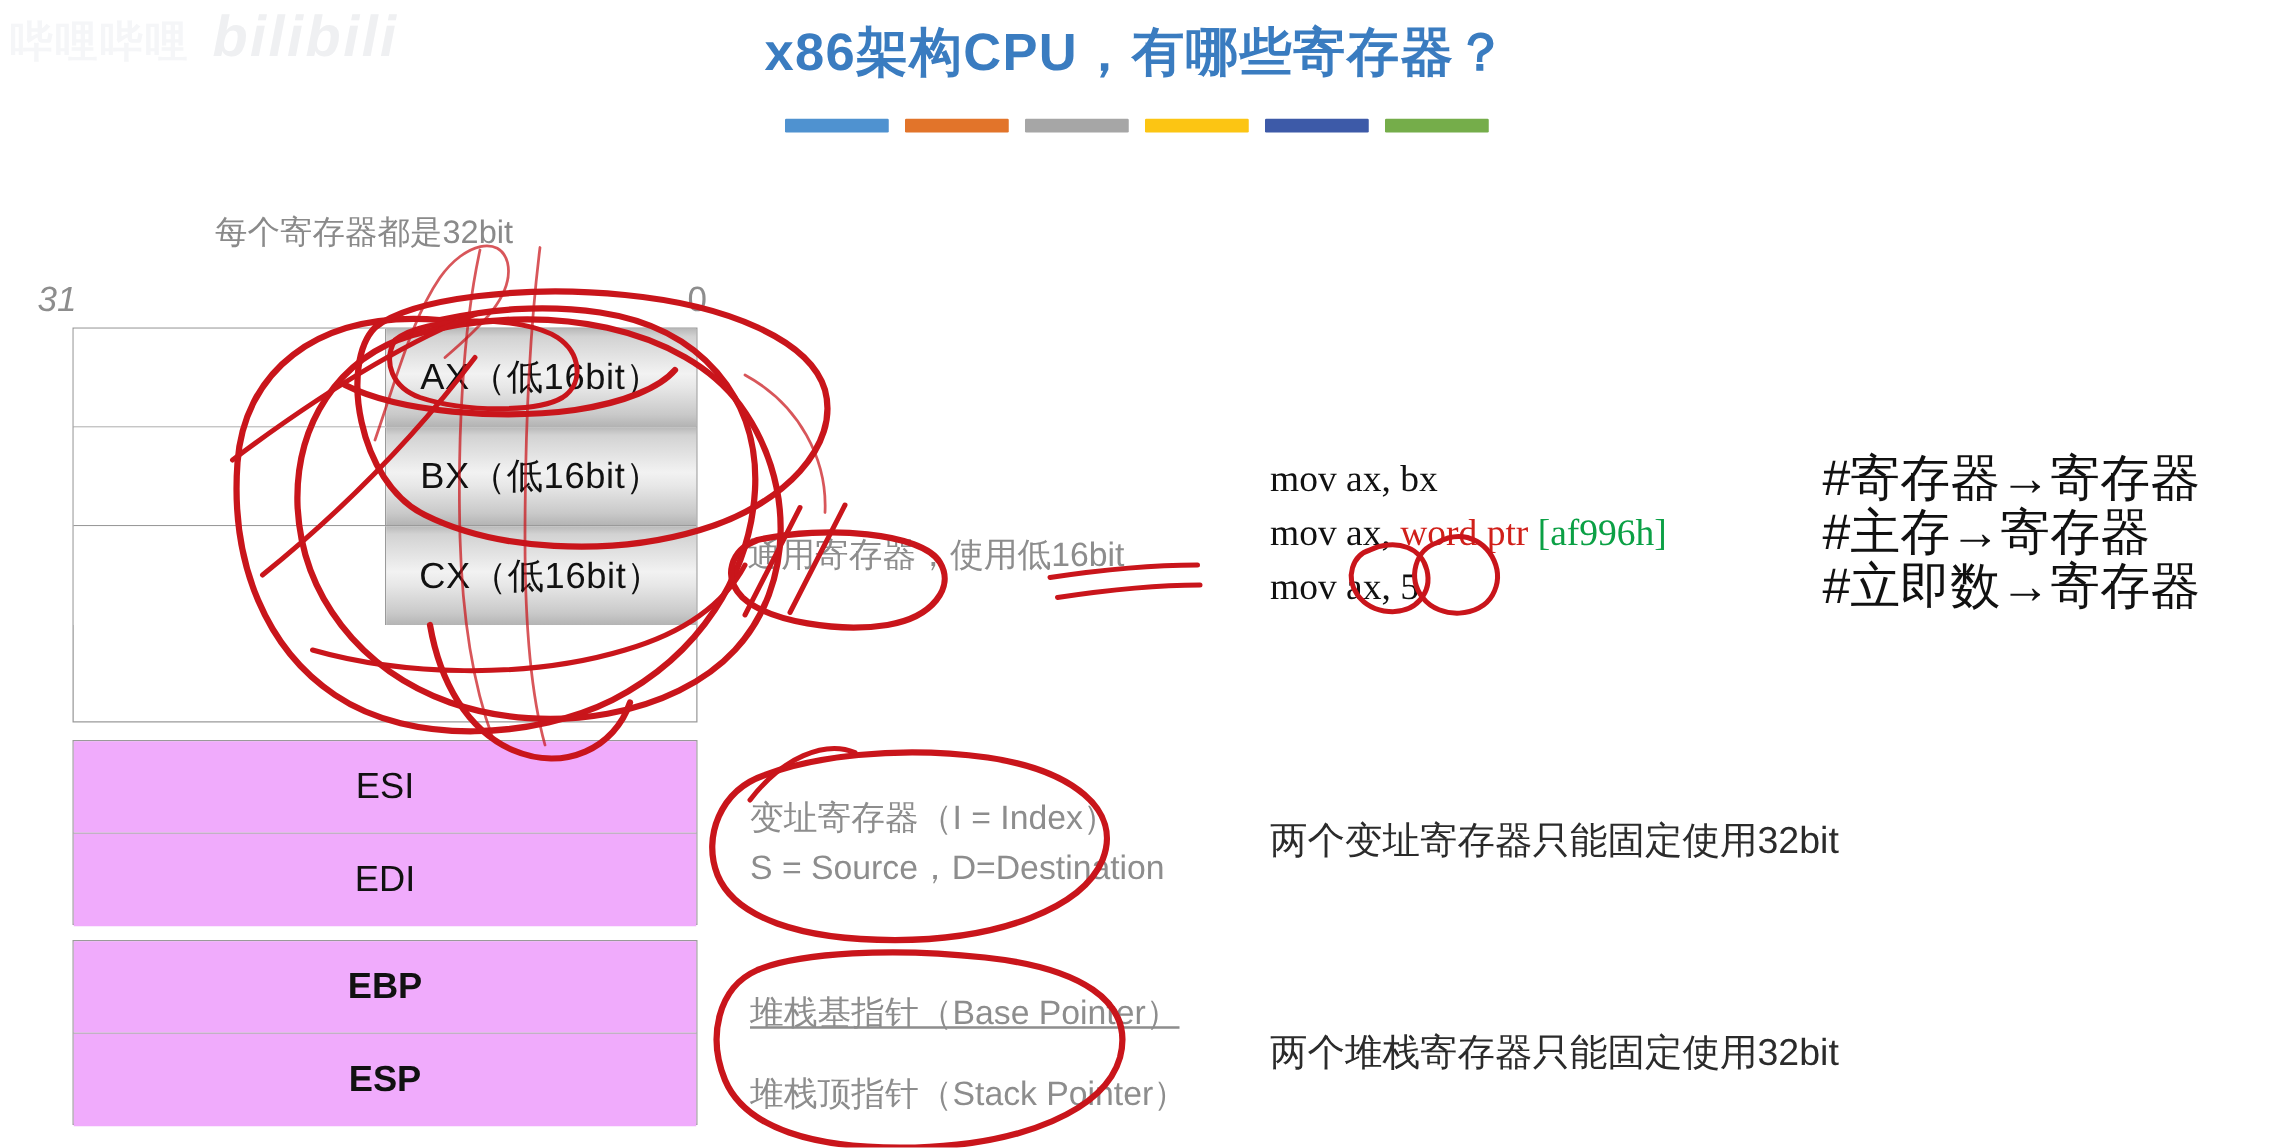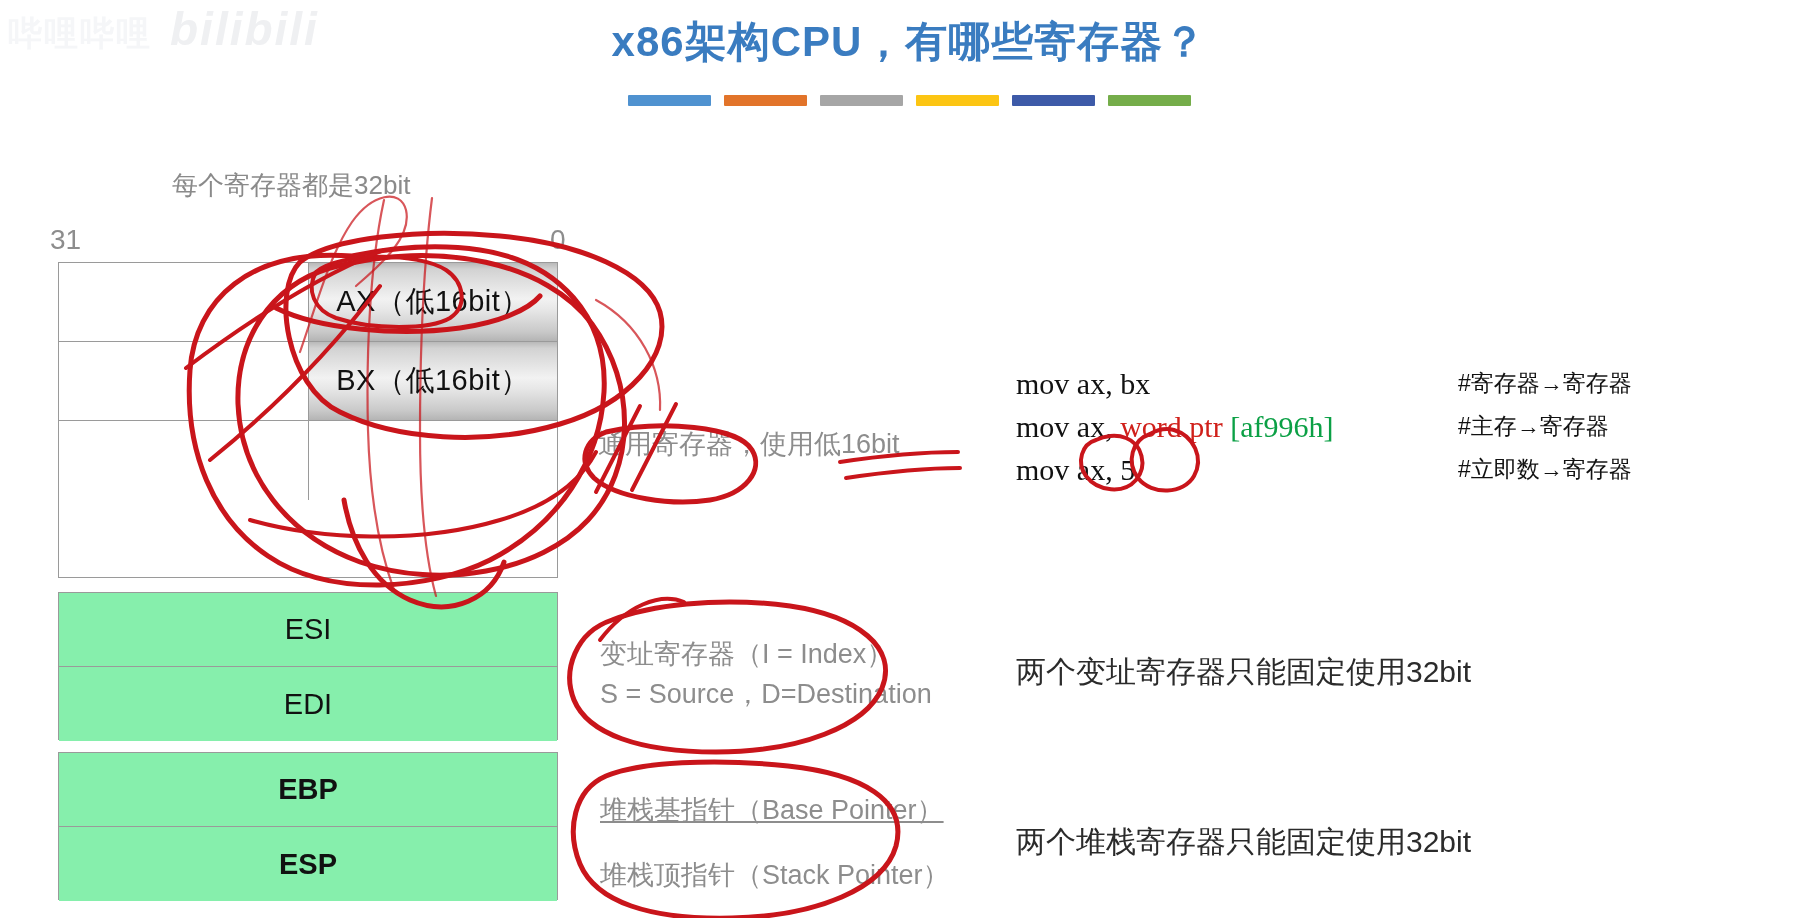--- a/index.html
+++ b/index.html
@@ -36,21 +36,21 @@
   .barrow .cbar{width:83px;height:11px;border-radius:1px;}
 
   
   .caption32{
     position:absolute;left:172px;top:168px;
     font-size:26px;color:#8a8a8a;white-space:nowrap;
   }
   .bitlabel{
     position:absolute;font-size:28px;color:#8d8d8d;
   }
-  #bit31{left:50px;top:224px;}
+  #bit31{left:30px;top:224px;font-style:italic;}
   #bit0{left:550px;top:224px;}
 
   
   .regtable{
     position:absolute;
     border:1.5px solid #9a9a9a;
     box-sizing:border-box;
     background:#fff;
   }
   #table-general{left:58px;top:262px;width:500px;height:316px;}
@@ -73,21 +73,21 @@
   .cell-lo{
     flex:1;box-sizing:border-box;
     display:flex;align-items:center;justify-content:center;
     background:linear-gradient(to bottom,#b9b9b9 0%,#d2d2d2 8%,#f2f2f2 46%,#e7e7e7 60%,#c9c9c9 88%,#b4b4b4 100%);
     font-size:29px;color:#111;
     letter-spacing:0.5px;
   }
   .cell-full{
     flex:1;box-sizing:border-box;
     display:flex;align-items:center;justify-content:center;
-    font-size:29px;color:#111;background:#86efac;
+    font-size:29px;color:#111;background:#f0abfc;
   }
 
   
   .note{
     position:absolute;color:#8d8d8d;font-size:27px;line-height:40px;white-space:nowrap;
   }
   #note-general{left:598px;top:424px;}
   #note-index{left:600px;top:634px;}
   #note-stack-bp{left:600px;top:790px;text-decoration:underline;}
   #note-stack-sp{left:600px;top:855px;}
@@ -95,21 +95,21 @@
   
   .codeblock{
     position:absolute;left:1016px;top:362px;
     font-size:30px;line-height:43px;color:#111;white-space:nowrap;font-family:Liberation Serif, serif;
   }
   .codeblock .kw-red{color:#d0201a;margin-top:25px;}
   .codeblock .kw-green{color:#0ba045;margin-top:20px;}
 
   .commentblock{
     position:absolute;left:1458px;top:362px;
-    font-size:23px;line-height:43px;color:#111;white-space:nowrap;
+    font-size:40px;line-height:43px;color:#111;white-space:nowrap;
   }
 
   .rightnote{
     position:absolute;font-size:30px;color:#2b2b2b;white-space:nowrap;
   }
   #right-index{left:1016px;top:652px;}
   #right-stack{left:1016px;top:822px;text-align:right;}
 
   
   #ink{position:absolute;left:0;top:0;width:1818px;height:918px;pointer-events:none;}
@@ -146,20 +146,21 @@
     <div class="regrow">
       <div class="cell-hi"></div>
       <div class="cell-lo">AX（低16bit）</div>
     </div>
     <div class="regrow">
       <div class="cell-hi"></div>
       <div class="cell-lo">BX（低16bit）</div>
     </div>
     <div class="regrow">
       <div class="cell-hi"></div>
+      <div class="cell-lo">CX（低16bit）</div>
     </div>
   </div>
 
   <div class="regtable" id="table-index">
     <div class="regrow">
       <div class="cell-full">ESI</div>
     </div>
     <div class="regrow">
       <div class="cell-full">EDI</div>
     </div>

